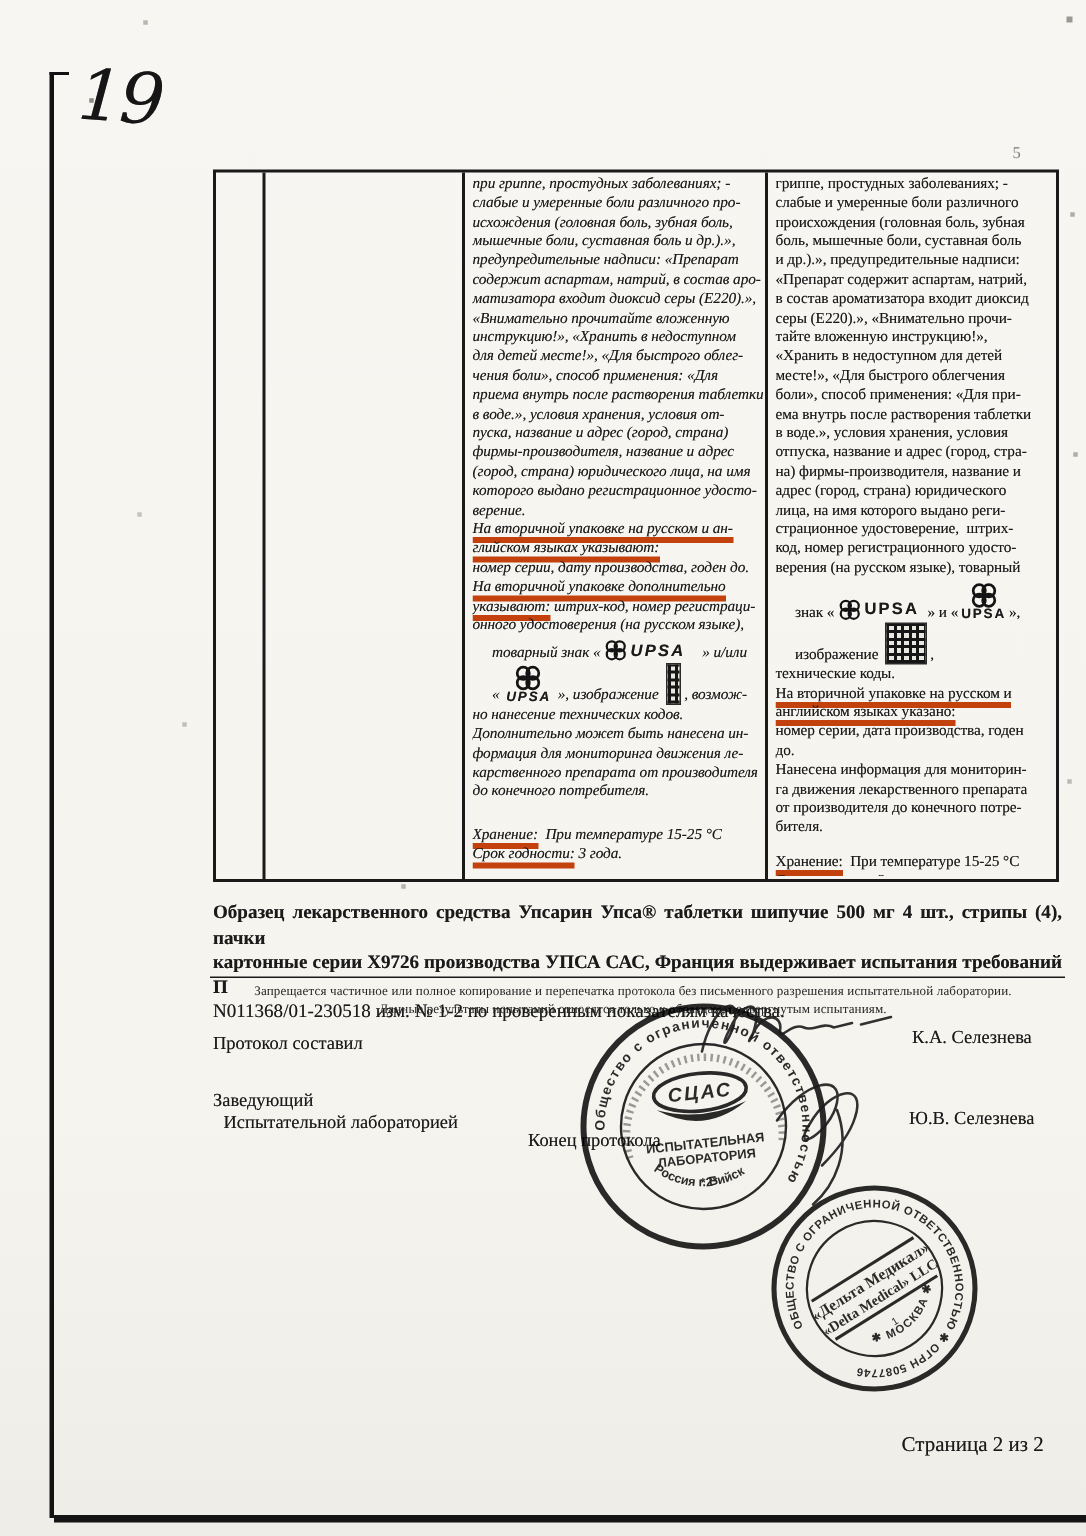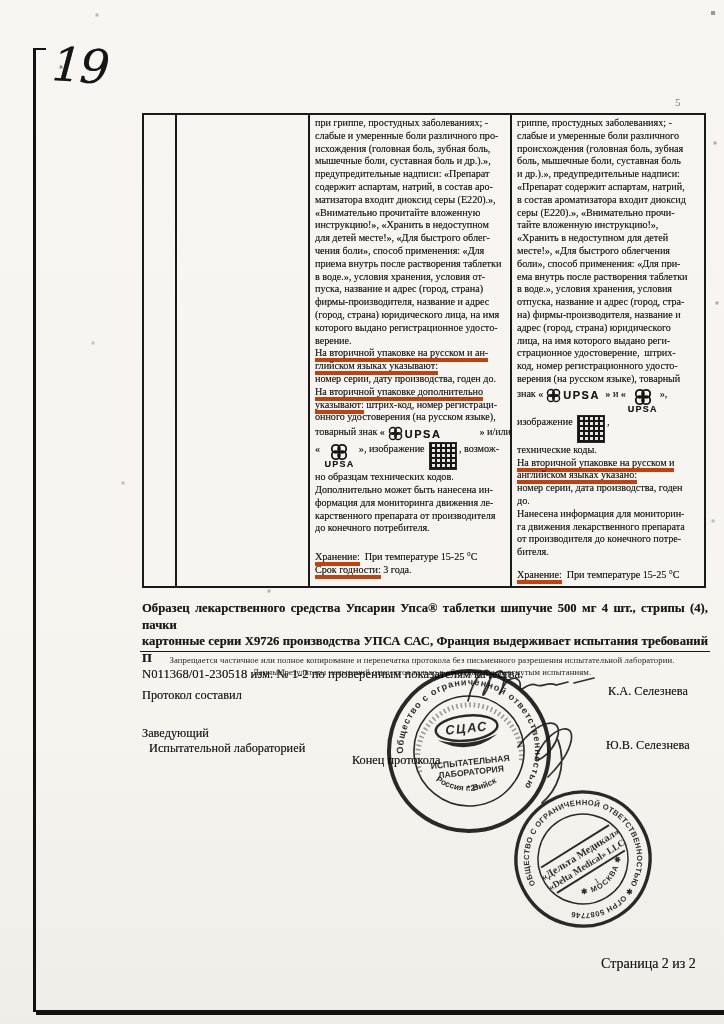--- a/index.html
+++ b/index.html
@@ -21,24 +21,24 @@
       92px 342px 0 .5px #c6c4be, 268px 590px 0 .5px #b5b3ad, 712px 520px 0 .5px #bdbbb5;}
 
   .handwritten{left:52px;top:38px;font-family:"DejaVu Serif",serif;font-style:italic;
     font-size:47px;color:#161616;transform:rotate(4deg);letter-spacing:-2px;}
   .faint-num{left:675px;top:96px;font-size:11px;color:#7d7b76;}
 
   
   .doc-table{left:142px;top:113px;width:564px;height:475px;border:2px solid #1a1a1a;box-sizing:border-box;}
   .vline{position:absolute;top:0;bottom:0;width:1.6px;background:#1a1a1a;}
   .col{position:absolute;top:2px;bottom:2px;overflow:hidden;font-size:10.2px;letter-spacing:-.05px;}
-  .col3{left:171px;width:196px;}
+  .col3{left:171px;width:196px;font-style:italic;}
   .col4{left:373px;width:186px;}
   .tl{height:12.8px;display:flex;align-items:baseline;white-space:pre;overflow:visible;}
-  .tl.rich{height:auto;align-items:flex-start;margin:2px 0;}
+  .tl.rich{height:auto;align-items:flex-end;margin:2px 13px;}
   .useg{border-bottom:4px solid #c2410c;}
   .rseg{margin-left:auto;}
 
   .upsa-h{display:inline-flex;align-items:center;gap:2px;margin:0 3px;}
   .upsa-h .wm{font-family:"Liberation Sans",sans-serif;font-weight:800;font-size:11px;letter-spacing:1.5px;}
   .upsa-v{display:inline-flex;flex-direction:column;align-items:center;margin:0 2px;line-height:1;}
   .upsa-v .wm{font-family:"Liberation Sans",sans-serif;font-weight:800;font-size:9px;letter-spacing:1.2px;margin-top:-1px;}
   .qr{display:inline-block;width:26px;height:26px;margin:0 3px;background:
       repeating-linear-gradient(0deg,#161616 0 2px,transparent 2px 5px),
       repeating-linear-gradient(90deg,#161616 0 2px,#e9e7e1 2px 5px);
@@ -107,21 +107,21 @@
           </svg><span class="wm">UPSA</span></span><span class="rseg">» и/или</span></div>
       <div class="tl rich"><span>« </span><span class="upsa-v"><svg width="18" height="18" viewBox="0 0 16 16">
             <g fill="none" stroke="#141414" stroke-width="1.6">
               <circle cx="5.2" cy="5.2" r="3.6"></circle>
               <circle cx="10.8" cy="5.2" r="3.6"></circle>
               <circle cx="5.2" cy="10.8" r="3.6"></circle>
               <circle cx="10.8" cy="10.8" r="3.6"></circle>
             </g>
             <path d="M8 4.7 V11.3 M4.7 8 H11.3" stroke="#141414" stroke-width="1.4"></path>
           </svg><span class="wm">UPSA</span></span><span> », изображение </span><span class="qr"></span><span>, возмож-</span></div>
-      <div class="tl"><span>но образцам технических кодов.</span></div>
+      <div class="tl"><span>но нанесение технических кодов.</span></div>
       <div class="tl"><span>Дополнительно может быть нанесена ин-</span></div>
       <div class="tl"><span>формация для мониторинга движения ле-</span></div>
       <div class="tl"><span>карственного препарата от производителя</span></div>
       <div class="tl"><span>до конечного потребителя.</span></div>
       <div class="tl" style="height: 16px;"></div>
       <div class="tl"><span class="useg">Хранение:</span><span>  При температуре 15-25 °С</span></div>
       <div class="tl"><span class="useg">Срок годности:</span><span> 3 года.</span></div>
     </div>
   <div class="col col4 ink" id="col4">
       <div class="tl"><span>гриппе, простудных заболеваниях; -</span></div>

